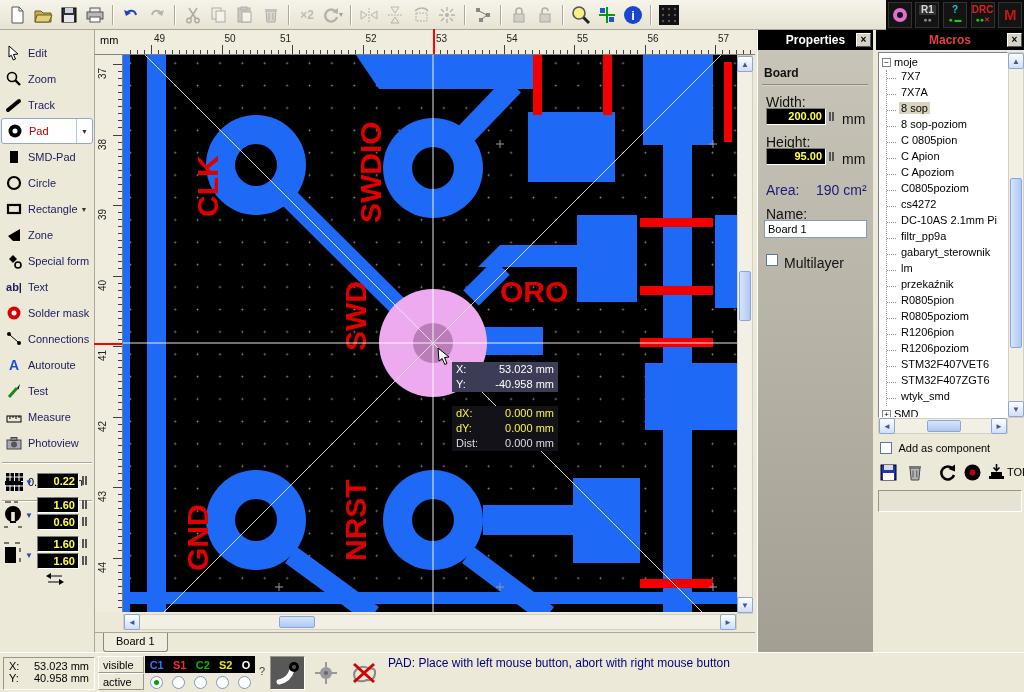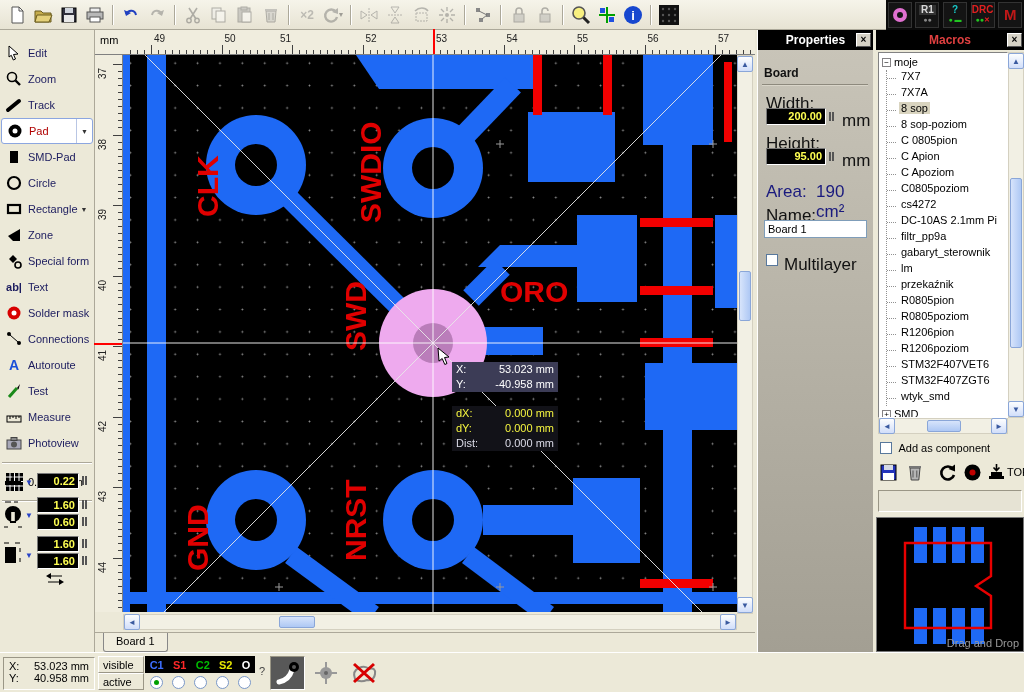--- a/index.html
+++ b/index.html
@@ -49,21 +49,21 @@
   .sbthumb{position:absolute;background:linear-gradient(90deg,#d7e4fb,#aec8f4);border:1px solid #8aa6d8;border-radius:2px}
   .sbthumbH{background:linear-gradient(#d7e4fb,#aec8f4)}
   .sbarrow{position:absolute;width:16px;height:16px;background:linear-gradient(#fdfefe,#d1defa);border:1px solid #8aa6d8;border-radius:2px;color:#3a5aa0;font-size:8px;display:flex;align-items:center;justify-content:center}
   
   .tabbar{position:absolute;left:0;top:602px;width:660px;height:20px;border-top:1px solid #aca899}
   .tab{position:absolute;left:8px;top:0;height:19px;padding:2px 12px;background:#f0edde;border:1px solid #888;border-top:none;border-bottom-left-radius:3px;border-bottom-right-radius:3px;font-size:11px}
   
   .panel-title{height:20px;background:#000;display:flex;align-items:center;justify-content:center;position:relative;font-weight:bold;font-size:12px}
   .closebox{position:absolute;right:2px;top:3px;width:15px;height:14px;background:#d6d2c6;border:1px solid #fff;border-right-color:#555;border-bottom-color:#555;font-size:10px;line-height:12px;text-align:center;font-weight:bold;color:#000}
   .props{position:absolute;left:757px;top:30px;width:116px;height:622px;background:linear-gradient(#c9c5b9,#a39f93);border-left:1px solid #fff}
-  .plabel{position:absolute;font-size:17px;color:#111}
+  .plabel{position:absolute;font-size:14px;color:#111}
   .pnavy{color:#1a1a7e}
   .macros{position:absolute;left:876px;top:30px;width:148px;height:622px;background:#ece9d8}
   .mtreebox{position:absolute;left:2px;top:22px;width:130px;height:366px;background:#fff;border:1px solid #828282;border-right-color:#fff;border-bottom-color:#fff;overflow:hidden;font-size:11px;padding-top:1px}
   .mroot{display:flex;align-items:center;gap:3px;height:16px;padding-left:3px}
   .pmbox{width:9px;height:9px;border:1px solid #848284;background:#fff;font-size:8px;line-height:7px;text-align:center;flex:0 0 9px}
   .mchildren{margin-left:7px;border-left:1px dotted #909090}
   .mrow{height:16px;display:flex;align-items:flex-start;position:relative;padding-left:12px;white-space:nowrap;overflow:hidden}
   .mrow::before{content:"";position:absolute;left:0;top:8px;width:9px;border-top:1px dotted #909090}
   .mlabel{padding:0 2px}
   .mlabel.sel{background:#d9d4bf}
@@ -937,36 +937,20 @@
           <circle cx="8.5" cy="8.5" r="3" fill="#c00000"></circle>
         </svg></span>
     <span class="abs" style="left:108px;top:1px"><svg width="17" height="18">
           <path d="M8.5 1 v6 M5.5 4.5 L8.5 7.5 L11.5 4.5" stroke="#000" stroke-width="1.6" fill="none"></path>
           <rect x="3" y="9" width="11" height="4" fill="#000"></rect>
           <rect x="1" y="13" width="15" height="3" fill="#000"></rect>
         </svg></span>
     <span class="abs" style="left:127px;top:4px;font-size:11px">TOP</span>
   </div>
   <div class="abs inset" style="left:2px;top:460px;width:144px;height:22px;background:#e6e3d4"></div>
-  <div class="preview">
-    <svg width="146" height="133" viewBox="0 0 146 133">
-      <g fill="#1e69f5">
-        <rect x="37" y="9" width="13" height="36"></rect>
-          <rect x="56" y="9" width="13" height="36"></rect>
-          <rect x="75" y="9" width="13" height="36"></rect>
-          <rect x="94" y="9" width="13" height="36"></rect>
-        <rect x="37" y="90" width="13" height="36"></rect>
-          <rect x="56" y="90" width="13" height="36"></rect>
-          <rect x="75" y="90" width="13" height="36"></rect>
-          <rect x="94" y="90" width="13" height="36"></rect>
-      </g>
-      <path d="M28 25 H114 V58 L99 68 L114 78 V110 H28 Z" fill="none" stroke="#e80000" stroke-width="2.4"></path>
-    </svg>
-    <div class="draghint">Drag and Drop</div>
-  </div>
 </div>
 
 <div class="statusbar">
   <div class="xycell inset">
     <div class="xyrow">
         <span>X:</span>
         <span>53.023 mm</span>
       </div>
     <div class="xyrow">
         <span>Y:</span>
@@ -1005,13 +989,14 @@
         <path d="M13 2 v22 M2 13 h22" stroke="#999" stroke-width="2"></path>
         <circle cx="13" cy="13" r="2" fill="#666"></circle>
       </svg>
     </div>
   <div class="sbtn" style="left:346px">
       <svg width="30" height="28">
         <path d="M6 20 Q3 12 10 9 Q16 6 20 10 Q27 8 26 15 Q25 22 18 21 Q11 24 6 20 Z" fill="none" stroke="#888" stroke-width="2"></path>
         <path d="M5 5 L25 23 M25 5 L5 23" stroke="#d80000" stroke-width="3"></path>
       </svg>
     </div>
+  <div class="hint1">PAD:  Place with left mouse button, abort with right mouse button</div>
 </div>
 
 </body></html>

